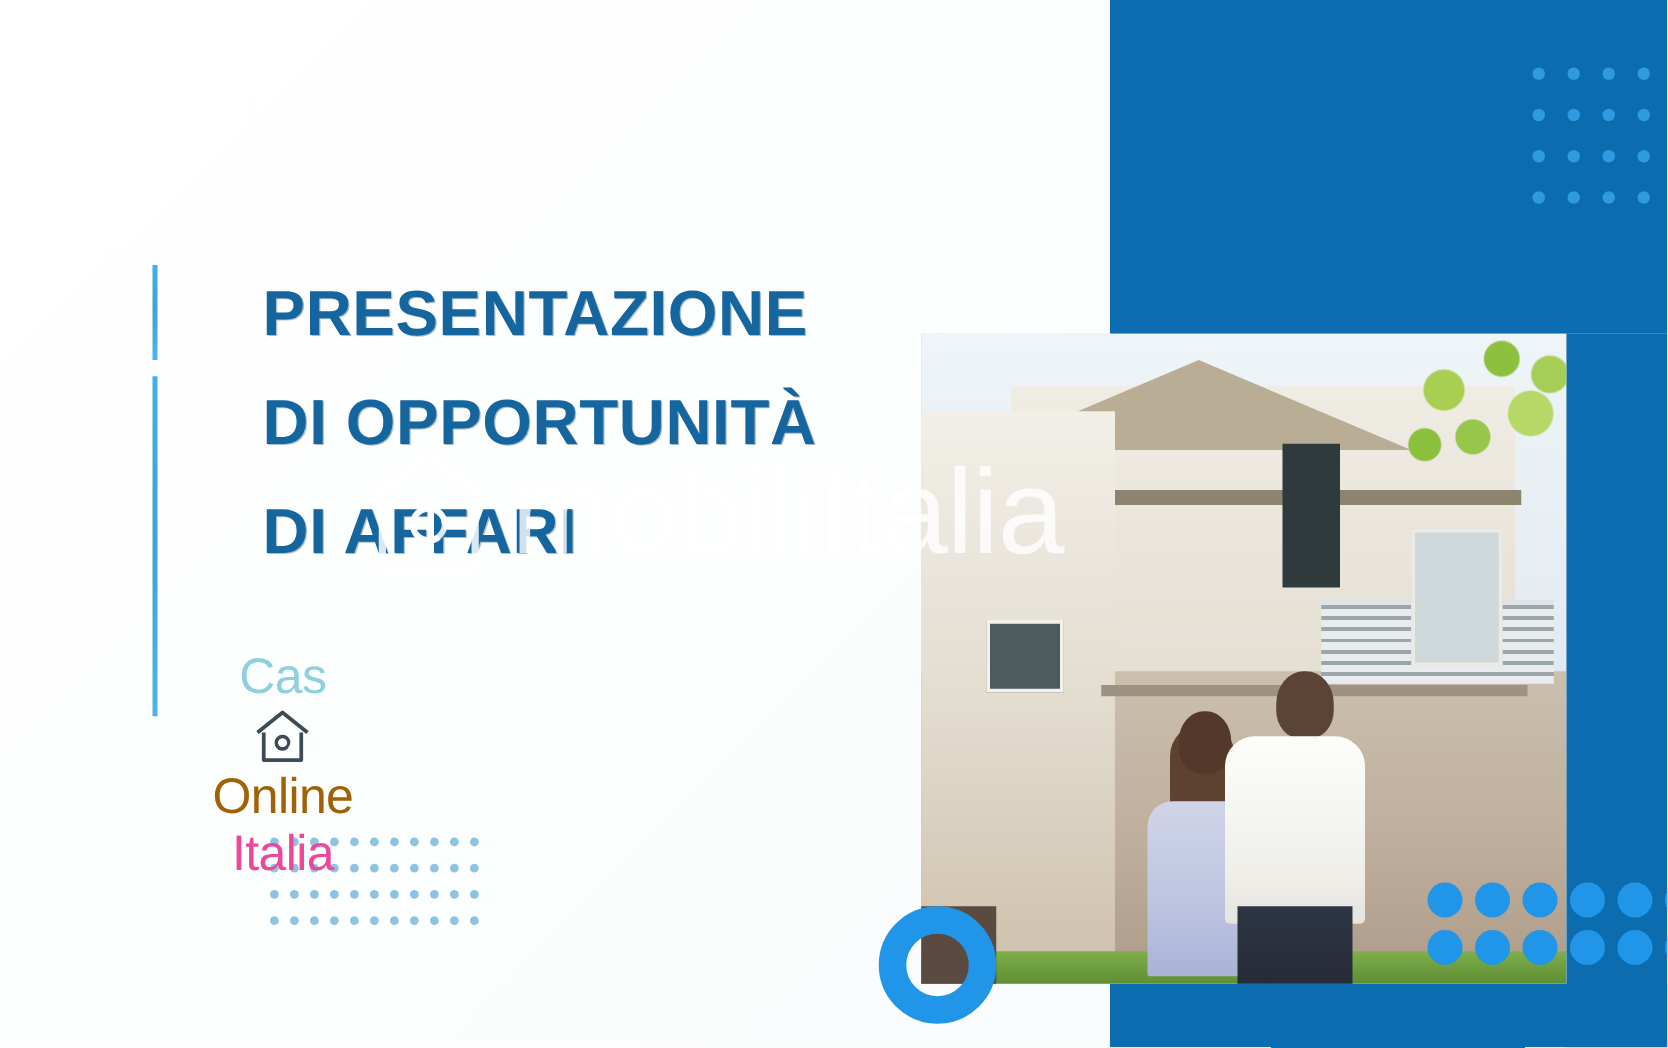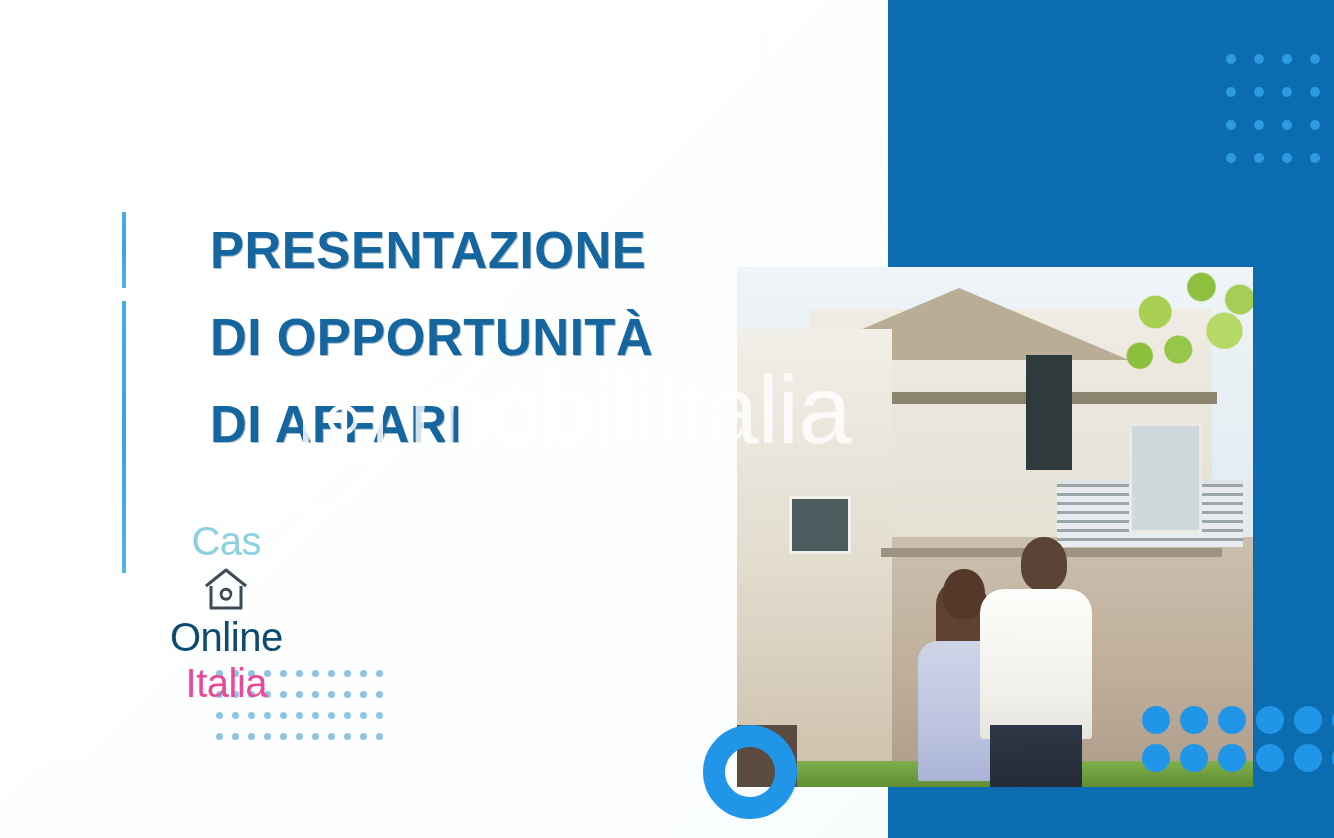--- a/index.html
+++ b/index.html
@@ -318,21 +318,21 @@
     letter-spacing: -0.5px;
   }
   .logo .l-house {
     position: relative;
     width: 50px; height: 50px;
     margin: 0 1px 0 0;
   }
   .logo .l-online {
     font-size: 40px;
     line-height: 46px;
-    color: #0c4a6e;
+    color: #a16207;
     letter-spacing: -0.5px;
   }
   .logo .l-italia {
     font-size: 40px;
     line-height: 46px;
     color: #ec4899;
     letter-spacing: -0.5px;
   }
 </style>
 </head>

